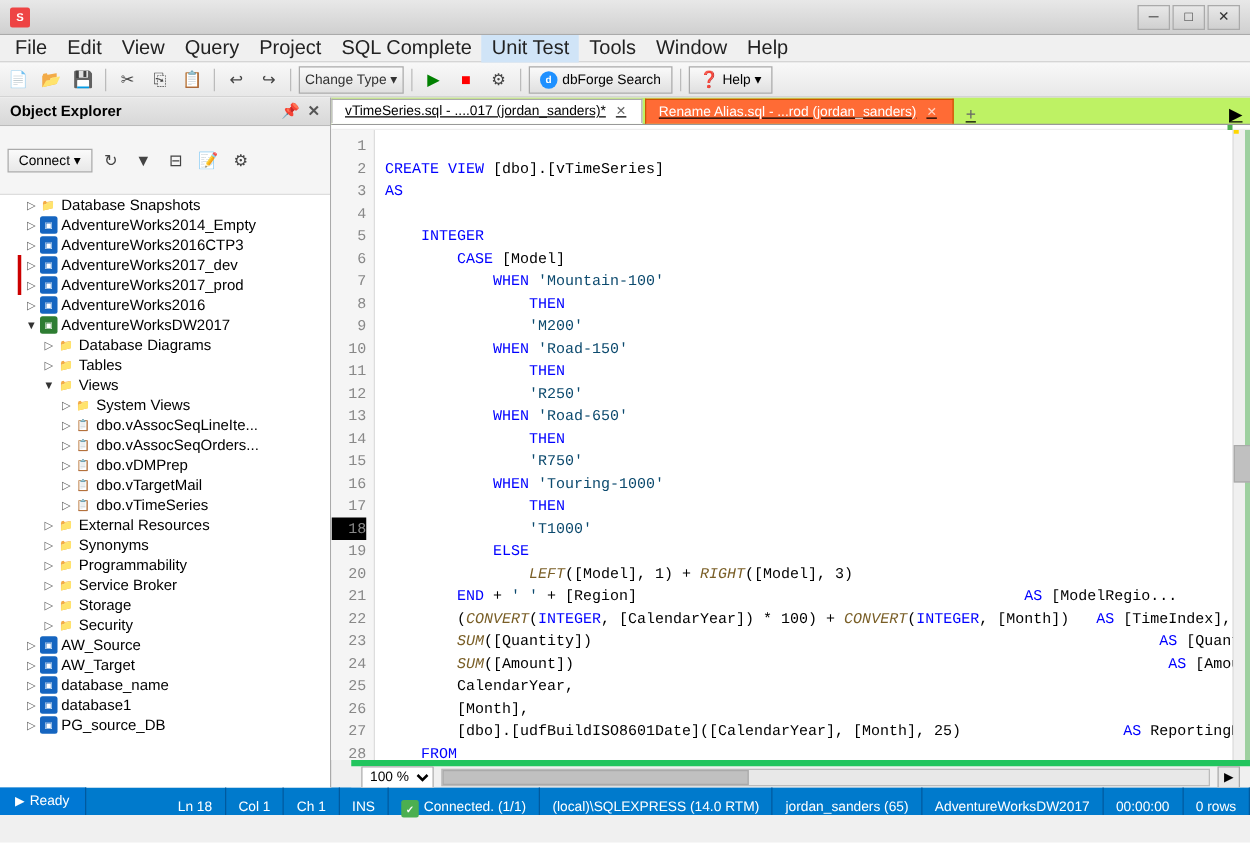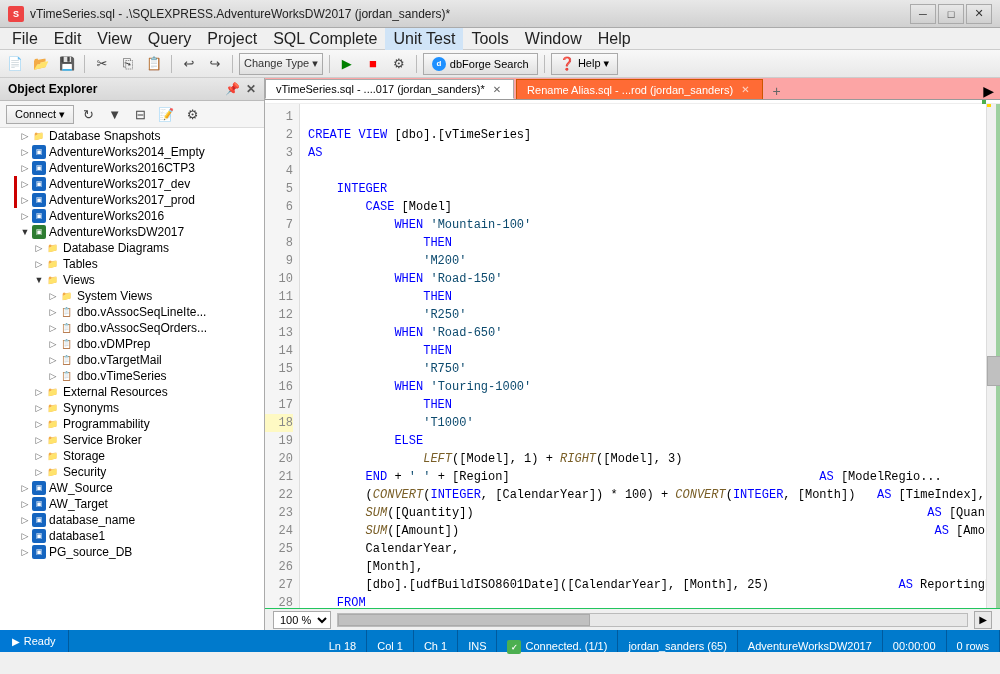--- a/index.html
+++ b/index.html
@@ -117,21 +117,21 @@
       padding: 4px 8px;
       font-size: 12px;
       font-weight: bold;
       display: flex;
       align-items: center;
       justify-content: space-between;
     }
     #oe-toolbar {
       background: #f5f5f5;
       border-bottom: 1px solid #ddd;
-      padding: 3px 6px;
+      padding: 17px 6px;
       display: flex;
       align-items: center;
       gap: 4px;
     }
     .oe-tb-btn {
       width: 22px; height: 20px;
       background: transparent;
       border: 1px solid transparent;
       cursor: pointer;
       display: flex; align-items: center; justify-content: center;
@@ -189,24 +189,25 @@
     #right-panel {
       flex: 1;
       display: flex;
       flex-direction: column;
       overflow: hidden;
     }
 
     
     #tab-bar {
       height: 22px;
-      background: #fca5a5;
+      background: #bef264;
       display: flex;
       align-items: flex-end;
       border-bottom: 1px solid #999;
+      text-decoration: underline;
     }
     .tab {
       height: 20px;
       padding: 0 10px;
       display: flex;
       align-items: center;
       font-size: 11px;
       cursor: pointer;
       background: #d0d0d0;
       border: 1px solid #aaa;
@@ -279,25 +280,26 @@
       width: 14px;
       background: #f0f0f0;
       border-left: 1px solid #ddd;
       position: relative;
     }
 
     
     #bottom-toolbar {
       height: 22px;
       background: #f0f0f0;
-      border-top: 1px solid #22c55e;
+      border-top: 5px solid #22c55e;
       display: flex;
       align-items: center;
       padding: 0 8px;
       gap: 6px;
+      margin-left: 16px;
     }
     .zoom-select {
       font-size: 11px;
       border: 1px solid #aaa;
       background: white;
       height: 18px;
       padding: 0 2px;
     }
     .scrollbar-h {
       flex: 1;
@@ -366,21 +368,20 @@
 
     #oe-pin { font-size: 12px; color: #555; cursor: pointer; }
     #oe-close { font-size: 12px; color: #555; cursor: pointer; margin-left: 2px; }
   </style>
 </head>
 <body>
 
 <div id="title-bar">
   <div id="title-left">
     <div id="title-icon">S</div>
-    <span id="title-text">vTimeSeries.sql - .\SQLEXPRESS.AdventureWorksDW2017 (jordan_sanders)*</span>
   </div>
   <div style="display:flex; align-items:center; gap:8px;">
     <div id="title-controls">
       <div class="title-btn">─</div>
       <div class="title-btn">□</div>
       <div class="title-btn close">✕</div>
     </div>
   </div>
 </div>
 
@@ -650,21 +651,21 @@
           <div class="line-num">8</div>
           <div class="line-num">9</div>
           <div class="line-num">10</div>
           <div class="line-num">11</div>
           <div class="line-num">12</div>
           <div class="line-num">13</div>
           <div class="line-num">14</div>
           <div class="line-num">15</div>
           <div class="line-num">16</div>
           <div class="line-num">17</div>
-          <div class="line-num" style="background:#fef9c3;">18</div>
+          <div class="line-num" style="background:#000000;">18</div>
           <div class="line-num">19</div>
           <div class="line-num">20</div>
           <div class="line-num">21</div>
           <div class="line-num">22</div>
           <div class="line-num">23</div>
           <div class="line-num">24</div>
           <div class="line-num">25</div>
           <div class="line-num">26</div>
           <div class="line-num">27</div>
           <div class="line-num">28</div>
@@ -749,20 +750,23 @@
     <span>Ch 1</span>
   </div>
   <div class="status-section">
     <span>INS</span>
   </div>
   <div class="status-section">
     <div class="status-db-icon">✓</div>
     <span>Connected. (1/1)</span>
   </div>
   <div class="status-section">
+    <span>(local)\SQLEXPRESS (14.0 RTM)</span>
+  </div>
+  <div class="status-section">
     <span>jordan_sanders (65)</span>
   </div>
   <div class="status-section">
     <span>AdventureWorksDW2017</span>
   </div>
   <div class="status-section">
     <span>00:00:00</span>
   </div>
   <div class="status-section">
     <span>0 rows</span>

